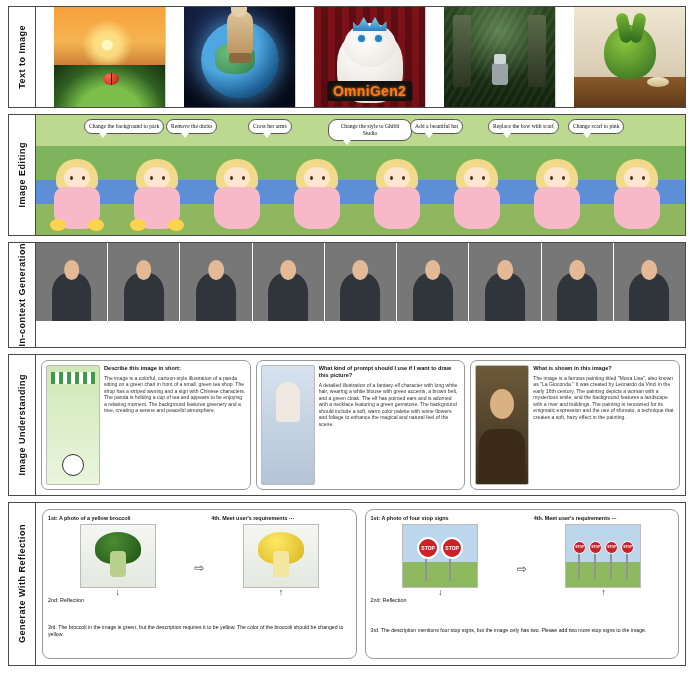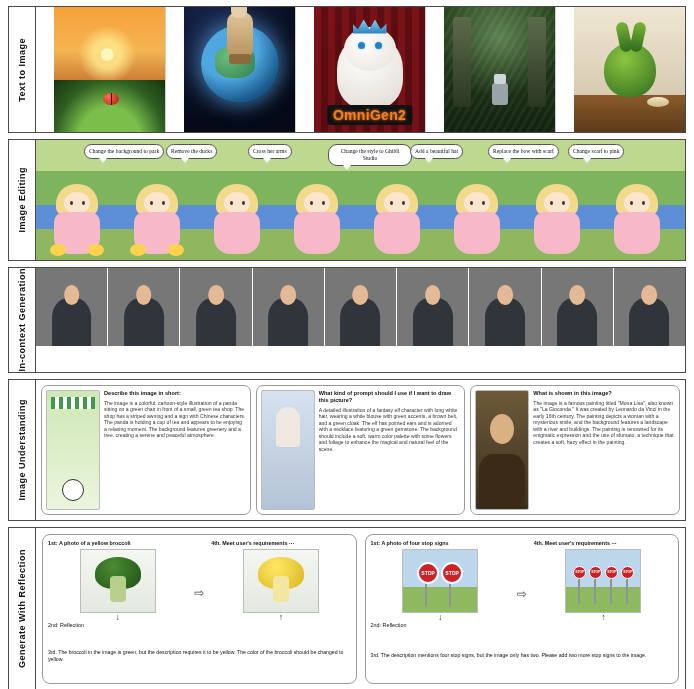--- a/index.html
+++ b/index.html
@@ -6,21 +6,21 @@
   body{width:694px;height:689px;font-family:"Liberation Sans",sans-serif;color:#111;overflow:hidden;}
   .page{position:relative;width:694px;height:689px;box-sizing:border-box;padding:6px 8px;}
 
   .row{display:flex;align-items:stretch;border:1px solid #4a4a4a;box-sizing:border-box;margin-bottom:6px;background:#fff;}
   .rowlabel{width:26px;min-width:26px;display:flex;align-items:center;justify-content:center;border-right:1px solid #4a4a4a;background:#fff;}
   .rowlabel span{writing-mode:vertical-rl;transform:rotate(180deg);font-size:9px;font-weight:bold;letter-spacing:.5px;text-align:center;line-height:11px;}
   .rowbody{flex:1;display:flex;overflow:hidden;}
 
   
   .cell{position:relative;overflow:hidden;}
-  .t2i .cell{flex:1;height:125px;border-right:1px solid #cfcfcf;margin-left:18px;}
+  .t2i .cell{flex:1;height:100px;border-right:1px solid #cfcfcf;margin-left:18px;}
   .t2i .cell:last-child{border-right:none;}
 
   
   .sunset{background:
      radial-gradient(circle at 48% 38%, #fff7c0 0 6%, rgba(255,230,140,.85) 7% 14%, rgba(255,190,90,.0) 30%),
      linear-gradient(#f7a13a 0%, #f4b451 35%, #c97c35 60%, #6c4a22 100%);}
   .sunset:after{content:"";position:absolute;left:0;right:0;bottom:0;height:42%;
      background:radial-gradient(ellipse at 50% 120%, #7bbf4a 0 40%, #2f5f22 70%, #16320f 100%);}
   .lady{position:absolute;left:44%;bottom:22%;width:16px;height:12px;border-radius:50%;
      background:radial-gradient(circle at 35% 30%, #ff6a4a, #a81d10);z-index:3;}

